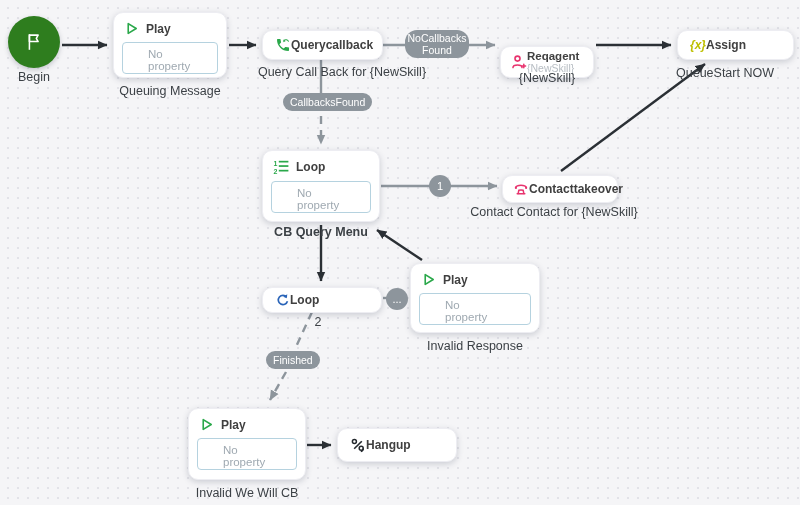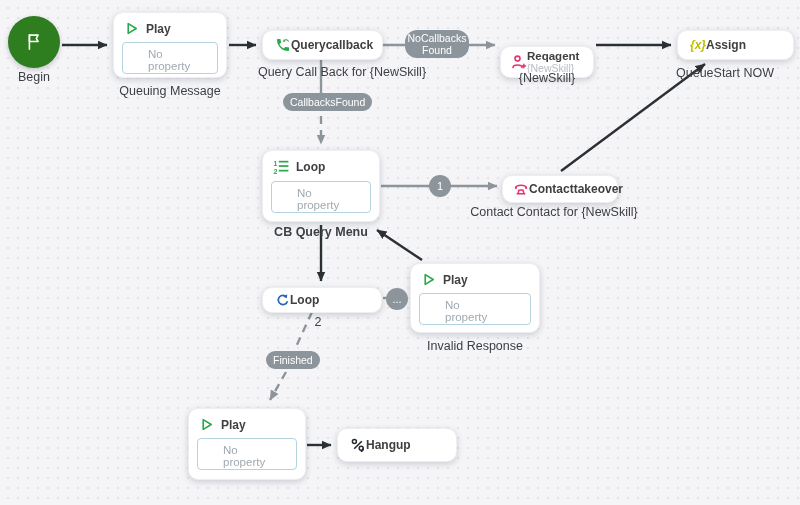--- a/index.html
+++ b/index.html
@@ -187,20 +187,21 @@
     <div class="title-row">
       <span class="icon">
         <svg width="15" height="15" viewBox="0 0 16 16">
             <path d="M4.5 2.8 L13 8 L4.5 13.2 Z" fill="none" stroke="#2aa84a" stroke-width="1.7" stroke-linejoin="round"></path>
           </svg>
       </span>
       <span class="title">Play</span>
     </div>
     <div class="prop">No property value</div>
   </div>
+  <div class="flow-label" style="left:172px;top:486px;width:150px;">Invalid We Will CB</div>
 
   <div class="node node-sm" style="left:337px;top:428px;width:120px;height:34px;">
     <span class="icon">
       <svg width="16" height="16" viewBox="0 0 16 16" fill="none" stroke="#24292e">
         <circle cx="4.4" cy="4.4" r="2" stroke-width="1.5"></circle>
         <line x1="11.8" y1="4.2" x2="4.2" y2="11.8" stroke-width="1.6"></line>
         <circle cx="11.2" cy="11.2" r="2" stroke-width="1.5"></circle>
         <path d="M13.2 11.4 q0.2 2.6 -2.4 3.1" stroke-width="1.5"></path>
       </svg>
     </span>

